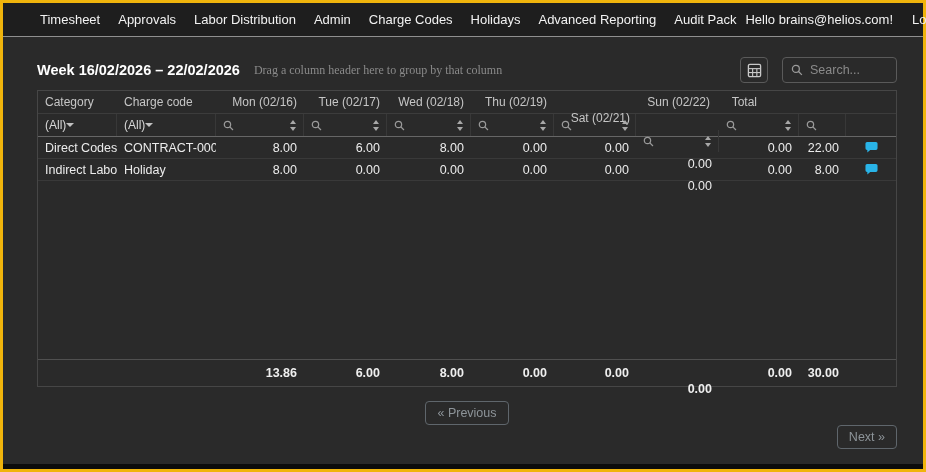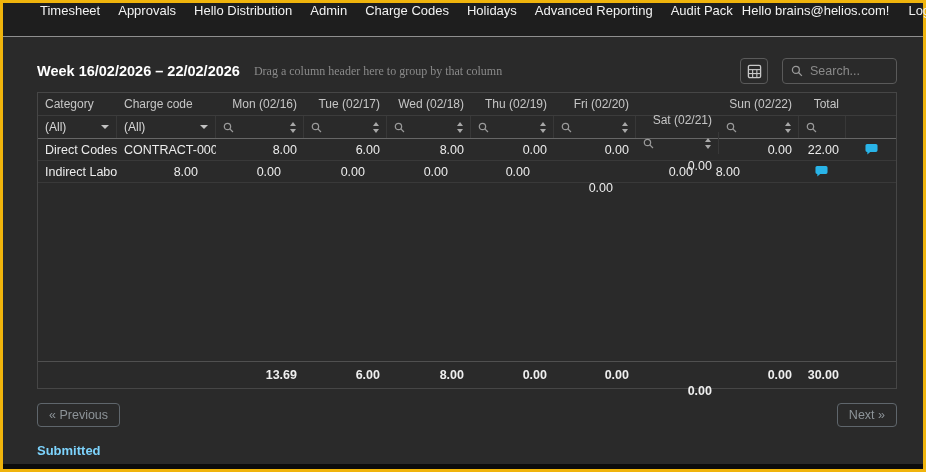--- a/index.html
+++ b/index.html
@@ -13,21 +13,21 @@
     width: 926px; height: 472px;
     border: 3px solid #F0B40C;
     background: #0e0e0e;
     display: flex; flex-direction: column;
   }
   
   .topnav {
     height: 34px; flex: 0 0 34px;
     background: #1E1E1E;
     border-bottom: 1px solid #8f8f8f;
-    display: flex; align-items: flex-start;
+    display: flex; align-items: center;
     padding: 0 18px 0 37px;
     color: #f2f2f2; font-size: 13px;
   }
   .nav-items { display: flex; align-items: center; }
   .nav-item {
     color: #f2f2f2; text-decoration: none;
     padding: 0 9px; cursor: pointer; white-space: nowrap;
   }
   .nav-items .nav-item:first-child { padding-left: 0; }
   .nav-right { margin-left: auto; display: flex; align-items: center; gap: 10px; }
@@ -88,62 +88,62 @@
   .c3 { width: 83px; flex: 0 0 83px; }
   .c4 { width: 84px; flex: 0 0 84px; }
   .c5 { width: 83px; flex: 0 0 83px; }
   .c6 { width: 82px; flex: 0 0 82px; }
   .c7 { width: 83px; flex: 0 0 83px; margin-top: 32px; }
   .c8 { width: 80px; flex: 0 0 80px; }
   .c9 { width: 47px; flex: 0 0 47px; }
   .c10 { flex: 1 1 auto; justify-content: center; }
   .g-filter .cell { border-right: 1px solid #383838; color: #d8d8d8; font-size: 12px; }
   .g-filter .cell:last-child { border-right: none; }
-  .filter-select { justify-content: space-between; cursor: pointer; }
+  .filter-select { justify-content: flex-start; cursor: pointer; }
   .chev {
     width: 0; height: 0;
     border-left: 4px solid transparent; border-right: 4px solid transparent;
     border-top: 4.5px solid #c2c2c2;
   }
   .filter-num { justify-content: space-between; cursor: text; }
   .spin { display: flex; flex-direction: column; gap: 3px; align-items: center; cursor: pointer; }
   .spin-up {
     width: 0; height: 0;
     border-left: 3.5px solid transparent; border-right: 3.5px solid transparent;
     border-bottom: 4px solid #a8a8a8;
   }
   .spin-down {
     width: 0; height: 0;
     border-left: 3.5px solid transparent; border-right: 3.5px solid transparent;
     border-top: 4px solid #a8a8a8;
   }
   .comment-btn { background: none; border: none; cursor: pointer; display: flex; align-items: center; }
   
-  .pager { margin-top: 14px; display: flex; align-items: center; }
+  .pager { margin-top: 14px; display: flex; align-items: center; flex-direction: column; }
   .pager-btn {
     background: transparent;
     border: 1px solid #5f666c; border-radius: 4px;
     color: #8d9499; font-size: 12.5px;
     padding: 4px 11px; cursor: pointer;
     font-family: "Liberation Sans", sans-serif;
   }
   .pager-next { margin-left: auto; }
   .status { margin-top: 16px; color: #7dd3fc; font-weight: bold; font-size: 13px; }
   .bottom-strip { height: 5px; flex: 0 0 5px; background: #0c0c0c; }
 </style>
 </head>
 <body>
 
 <div class="frame">
 
   <nav class="topnav">
     <div class="nav-items">
       <a class="nav-item">Timesheet</a>
       <a class="nav-item">Approvals</a>
-      <a class="nav-item">Hello Distribution</a>
+      <a class="nav-item">Labor Distribution</a>
       <a class="nav-item">Admin</a>
       <a class="nav-item">Charge Codes</a>
       <a class="nav-item">Holidays</a>
       <a class="nav-item">Advanced Reporting</a>
       <a class="nav-item">Audit Pack</a>
     </div>
     <div class="nav-right">
       <span class="nav-greeting">Hello brains@helios.com!</span>
       <a class="nav-item">Logout</a>
     </div>
@@ -180,21 +180,20 @@
 
     <div class="grid">
 
       <div class="g-row g-head">
         <div class="cell c0">Category</div>
         <div class="cell c1">Charge code</div>
         <div class="cell c2 num">Mon (02/16)</div>
         <div class="cell c3 num">Tue (02/17)</div>
         <div class="cell c4 num">Wed (02/18)</div>
         <div class="cell c5 num">Thu (02/19)</div>
-        <div class="cell c6 num">Fri (02/20)</div>
         <div class="cell c7 num">Sat (02/21)</div>
         <div class="cell c8 num">Sun (02/22)</div>
         <div class="cell c9 num">Total</div>
         <div class="cell c10"></div>
       </div>
 
       <div class="g-row g-filter">
         <div class="cell c0 filter-select">
           <span>(All)</span>
           <span class="chev"></span>
@@ -315,20 +314,21 @@
               <svg width="13" height="13" viewBox="0 0 14 13">
                   <path d="M2.2 0.5 h9.6 a1.7 1.7 0 0 1 1.7 1.7 v5.2 a1.7 1.7 0 0 1 -1.7 1.7 H5.6 L2.5 12 v-2.9 h-0.3 A1.7 1.7 0 0 1 0.5 7.4 V2.2 A1.7 1.7 0 0 1 2.2 0.5 Z" fill="#29B4E8"></path>
                 </svg>
             </span>
           </button>
         </div>
       </div>
 
       <div class="g-row g-data">
         <div class="cell c0">Indirect Labor</div>
+        <div class="cell c1">Holiday</div>
         <div class="cell c2 num">8.00</div>
         <div class="cell c3 num">0.00</div>
         <div class="cell c4 num">0.00</div>
         <div class="cell c5 num">0.00</div>
         <div class="cell c6 num">0.00</div>
         <div class="cell c7 num">0.00</div>
         <div class="cell c8 num">0.00</div>
         <div class="cell c9 num">8.00</div>
         <div class="cell c10">
           <button class="comment-btn">
@@ -339,21 +339,21 @@
             </span>
           </button>
         </div>
       </div>
 
       <div class="g-fill"></div>
 
       <div class="g-row g-foot">
         <div class="cell c0"></div>
         <div class="cell c1"></div>
-        <div class="cell c2 num">13.69</div>
+        <div class="cell c2 num">13.86</div>
         <div class="cell c3 num">6.00</div>
         <div class="cell c4 num">8.00</div>
         <div class="cell c5 num">0.00</div>
         <div class="cell c6 num">0.00</div>
         <div class="cell c7 num">0.00</div>
         <div class="cell c8 num">0.00</div>
         <div class="cell c9 num">30.00</div>
         <div class="cell c10"></div>
       </div>
     </div>

